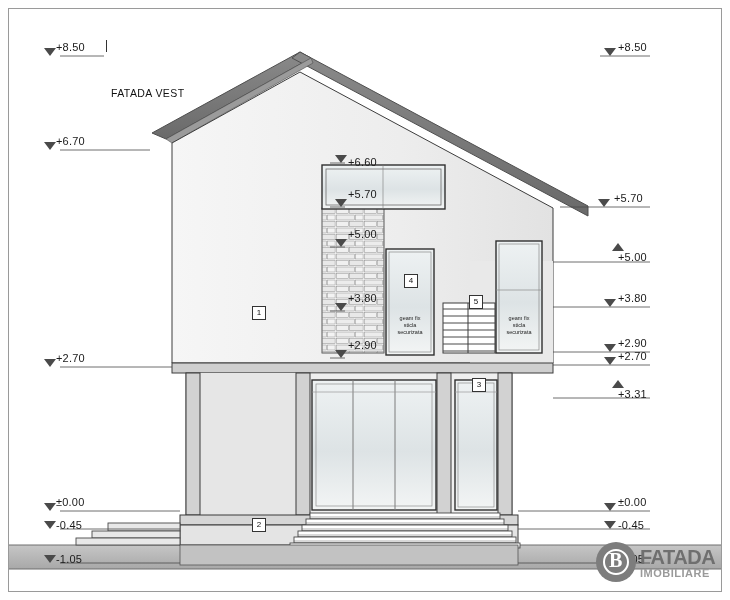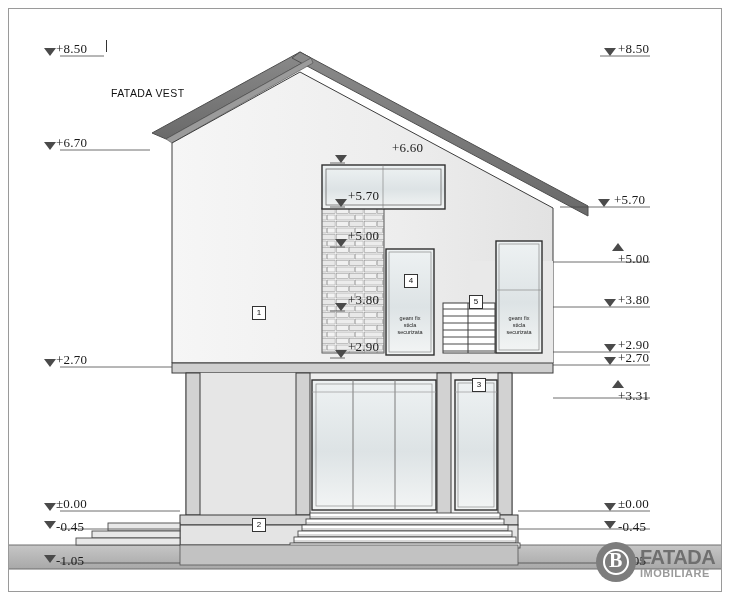--- a/index.html
+++ b/index.html
@@ -26,25 +26,24 @@
     background: #ffffff;
   }
   .canvas {
     position: absolute;
     left: 0; top: 0;
     width: 730px; height: 600px;
   }
   
   .lvl {
     position: absolute;
-    font-size: 13px;
+    font-size: 11px;
     color: #1a1a1a;
     white-space: nowrap;
     letter-spacing: 0.2px;
-    font-family: Liberation Serif, serif;
   }
   .title {
     position: absolute;
     font-size: 10.5px;
     color: #111111;
     letter-spacing: 0.4px;
     white-space: nowrap;
     margin-top: 46px;
   }
   .title-bar {
@@ -336,21 +335,21 @@
   <div class="mk mk-down" style="left:604px; top:503px;"></div>
   <div class="lvl" style="left:618px; top:496px;">±0.00</div>
 
   <div class="mk mk-down" style="left:604px; top:521px;"></div>
   <div class="lvl" style="left:618px; top:519px;">-0.45</div>
 
   <div class="mk mk-down" style="left:604px; top:555px;"></div>
   <div class="lvl" style="left:618px; top:553px;">-1.05</div>
 
   <div class="mk mk-down" style="left:335px; top:155px;"></div>
-  <div class="lvl" style="left:348px; top:140px;margin-left:44px;">+6.60</div>
+  <div class="lvl" style="left:348px; top:156px;">+6.60</div>
 
   <div class="mk mk-down" style="left:335px; top:199px;"></div>
   <div class="lvl" style="left:348px; top:188px;">+5.70</div>
 
   <div class="mk mk-down" style="left:335px; top:239px;"></div>
   <div class="lvl" style="left:348px; top:228px;">+5.00</div>
 
   <div class="mk mk-down" style="left:335px; top:303px;"></div>
   <div class="lvl" style="left:348px; top:292px;">+3.80</div>
 

